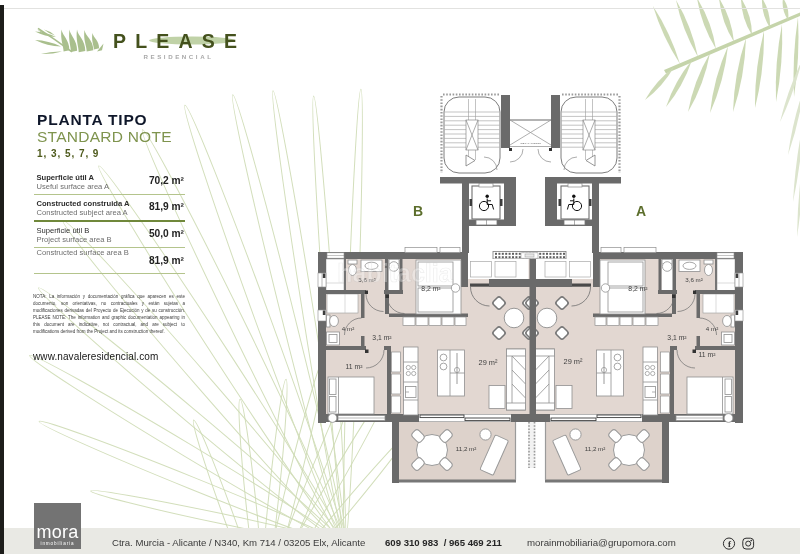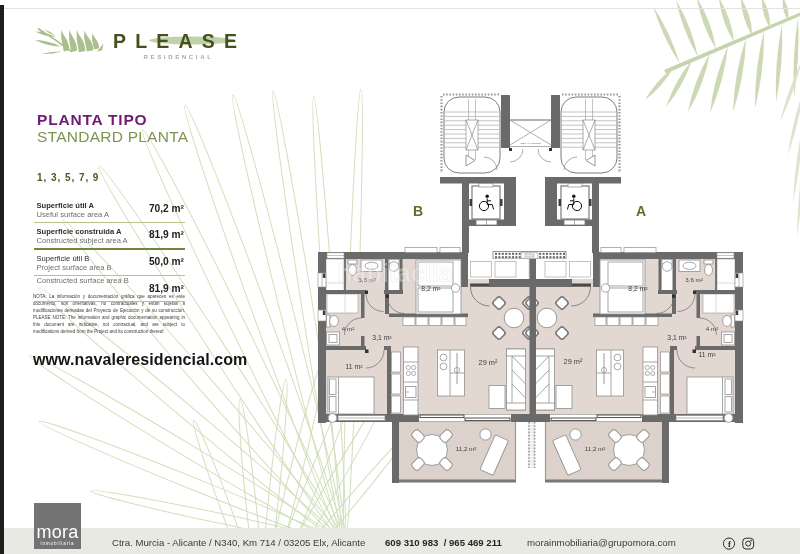--- a/index.html
+++ b/index.html
@@ -677,37 +677,37 @@
 </svg>
 
 <div class="abs" style="left:0;top:8px;width:800px;height:1px;background:#e2e2e0"></div>
 
 <div class="abs" style="left:0;top:5px;width:3.5px;height:549px;background:#1d1d1b;z-index:10"></div>
 
 <div class="abs" style="left:113px;top:29.5px;font-size:19.5px;font-weight:bold;letter-spacing:9.2px;color:#44511d;">PLEASE</div>
 
 <div class="abs" style="left:143.5px;top:52.5px;font-size:6.2px;letter-spacing:2.55px;color:#a9a9a9;font-weight:bold;">RESIDENCIAL</div>
 
-<div class="abs" style="left:37px;top:111px;font-size:15.5px;font-weight:bold;letter-spacing:0.8px;color:#701a75;">PLANTA TIPO</div>
-
-<div class="abs" style="left:37px;top:128px;font-size:15.5px;letter-spacing:0.25px;color:#7f944e;">STANDARD PLANTA</div>
-
-<div class="abs" style="left:37px;top:148px;font-size:10px;font-weight:bold;letter-spacing:0.95px;color:#4e5a1c;margin-top:24px;">1, 3, 5, 7, 9</div>
-
-<div class="abs" style="left:34px;top:171px;width:151px;margin-top:28px;">
+<div class="abs" style="left:37px;top:111px;font-size:15.5px;font-weight:bold;letter-spacing:0.8px;color:#0f172a;">PLANTA TIPO</div>
+
+<div class="abs" style="left:37px;top:128px;font-size:15.5px;letter-spacing:0.25px;color:#7f944e;">STANDARD NOTE</div>
+
+<div class="abs" style="left:37px;top:148px;font-size:10px;font-weight:bold;letter-spacing:0.95px;color:#4e5a1c;">1, 3, 5, 7, 9</div>
+
+<div class="abs" style="left:34px;top:171px;width:151px;">
 
   <div style="position:relative;height:22.5px;">
     <div style="font-size:7.6px;font-weight:bold;color:#2d2d2d;padding-top:2px;padding-left:2.5px;">Superficie útil A</div>
     <div style="font-size:7.6px;color:#6e6e6e;padding-left:2.5px;">Useful surface area A</div>
     <div style="position:absolute;right:1px;top:4px;font-size:10.2px;font-weight:bold;color:#222;">70,2 m²</div>
   </div>
   <div style="height:1px;background:#b4c48c;"></div>
 
   <div style="position:relative;height:25.5px;">
-    <div style="font-size:7.6px;font-weight:bold;color:#2d2d2d;padding-top:4px;padding-left:2.5px;">Superficie construida A</div>
+    <div style="font-size:7.6px;font-weight:bold;color:#2d2d2d;padding-top:4px;padding-left:2.5px;">Constructed construida A</div>
     <div style="font-size:7.6px;color:#6e6e6e;padding-left:2.5px;">Constructed subject area A</div>
     <div style="position:absolute;right:1px;top:6px;font-size:10.2px;font-weight:bold;color:#222;">81,9 m²</div>
   </div>
   <div style="height:2px;background:#70883b;"></div>
 
   <div style="position:relative;height:24.5px;">
     <div style="font-size:7.6px;font-weight:normal;color:#2d2d2d;padding-top:4px;padding-left:2.5px;">Superficie útil B</div>
     <div style="font-size:7.6px;color:#6e6e6e;padding-left:2.5px;">Project surface area B</div>
     <div style="position:absolute;right:1px;top:6px;font-size:10.2px;font-weight:bold;color:#222;">50,0 m²</div>
   </div>
@@ -715,21 +715,21 @@
 
   <div style="position:relative;height:25px;">
     <div style="font-size:7.6px;color:#6e6e6e;padding-left:2.5px;">Constructed surface area B</div>
     <div style="position:absolute;right:1px;top:7px;font-size:10.2px;font-weight:bold;color:#222;">81,9 m²</div>
   </div>
   <div style="height:1px;background:#b4c48c;"></div>
 </div>
 
 <div class="abs" style="left:33px;top:292.5px;width:152px;font-size:4.5px;line-height:7.05px;color:#3a3a3a;text-align:justify;">NOTA: La información y documentación gráfica que aparecen es este documento, son orientativas, no contractuales y están sujetas a modificaciones derivadas del Proyecto de Ejecución y de su construcción. PLEASE NOTE: The information and graphic documentation appearing in this document are indicative, not contractual, and are subject to modifications derived from the Project and its construction thereof.</div>
 
-<div class="abs" style="left:33px;top:351px;font-size:16px;font-weight:bold;color:#161616;letter-spacing:0.1px;text-align:right;">www.navaleresidencial.com</div>
+<div class="abs" style="left:33px;top:351px;font-size:10px;font-weight:normal;color:#161616;letter-spacing:0.1px;text-align:right;">www.navaleresidencial.com</div>
 
 <div class="abs" style="left:0;top:528px;width:800px;height:26px;background:#e9e9e4;"></div>
 
 <div class="abs" style="left:112px;top:536.5px;font-size:9.6px;color:#3a3a3a;">Ctra. Murcia - Alicante / N340, Km 714 / 03205 Elx, Alicante</div>
 
 <div class="abs" style="left:385px;top:536.5px;font-size:9.6px;font-weight:bold;color:#262626;">609 310 983&nbsp; / 965 469 211</div>
 
 <div class="abs" style="left:527px;top:536.5px;font-size:9.7px;color:#3a3a3a;">morainmobiliaria@grupomora.com</div>
 
 <div class="abs" style="left:34px;top:503px;width:47px;height:46px;background:#737373;text-align:center;">

